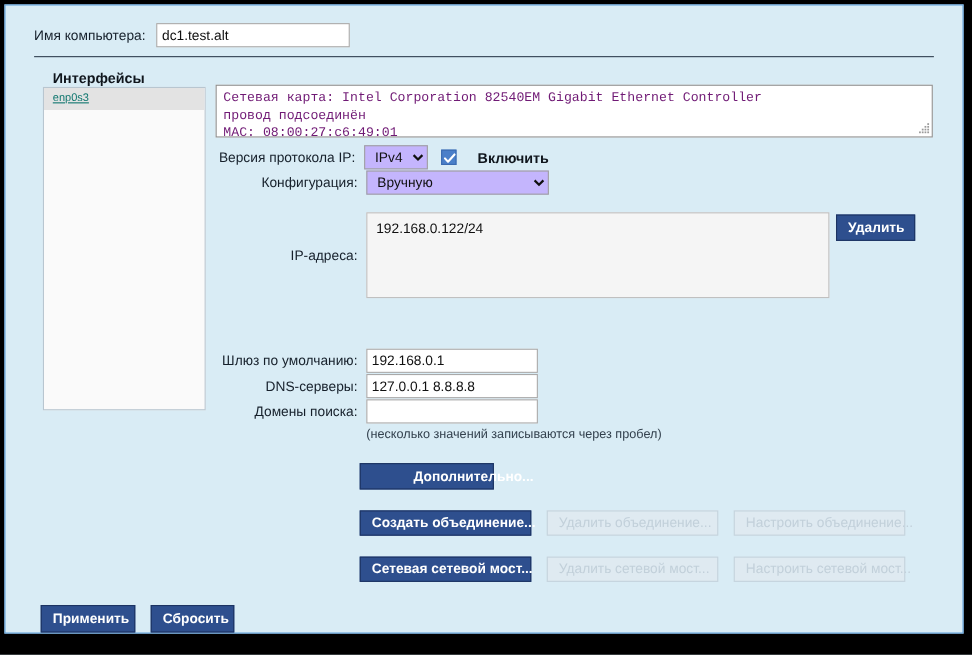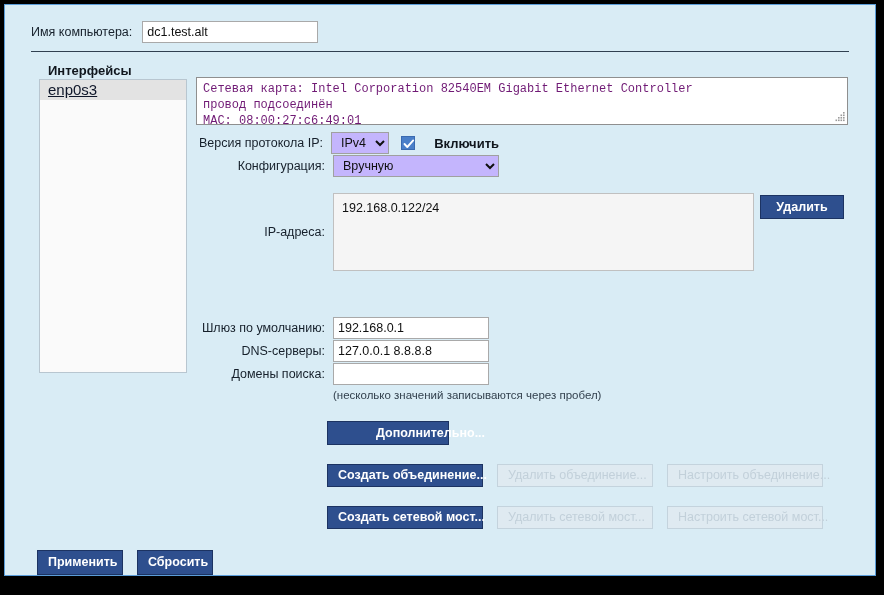--- a/index.html
+++ b/index.html
@@ -119,22 +119,22 @@
     height: 294px;
     background: #fafafa;
     border: 1px solid #b8c6d0;
     box-sizing: border-box;
     overflow: hidden;
   }
   .iface-item {
     height: 20px;
     line-height: 20px;
     padding-left: 8px;
-    font-size: 15px;
-    color: #0f172a;
+    font-size: 10px;
+    color: #0f766e;
     cursor: pointer;
   }
   .iface-item.selected {
     background: #e3e3e3;
   }
   .iface-item.selected span {
     text-decoration: underline;
   }
 
   #info-box {
@@ -221,21 +221,21 @@
     padding: 6px 8px;
     font-size: 12.5px;
     color: #101010;
     overflow: hidden;
   }
   .ip-entry { line-height: 17px; cursor: pointer; }
   #del-ip-btn {
     position: absolute;
     left: 755px;
     top: 190px;
-    width: 84px;
+    width: 72px;
   }
 
   #addip-row {
     position: absolute;
     left: 318px;
     top: 271px;
     display: flex;
     align-items: center;
     gap: 8px;
   }
@@ -371,21 +371,21 @@
 
   <div id="adv-btn" class="btn">Дополнительно...</div>
 
   <div id="bond-row" class="btnrow">
     <div class="btn">Создать объединение...</div>
     <div class="btn disabled">Удалить объединение...</div>
     <div class="btn disabled">Настроить объединение...</div>
   </div>
 
   <div id="bridge-row" class="btnrow">
-    <div class="btn">Создать сетевой мост...</div>
+    <div class="btn">Сетевая сетевой мост...</div>
     <div class="btn disabled">Удалить сетевой мост...</div>
     <div class="btn disabled">Настроить сетевой мост...</div>
   </div>
 
   <div id="bottom-row">
     <div class="btn">Применить</div>
     <div id="reset-btn" class="btn">Сбросить</div>
   </div>
 
 </div>

